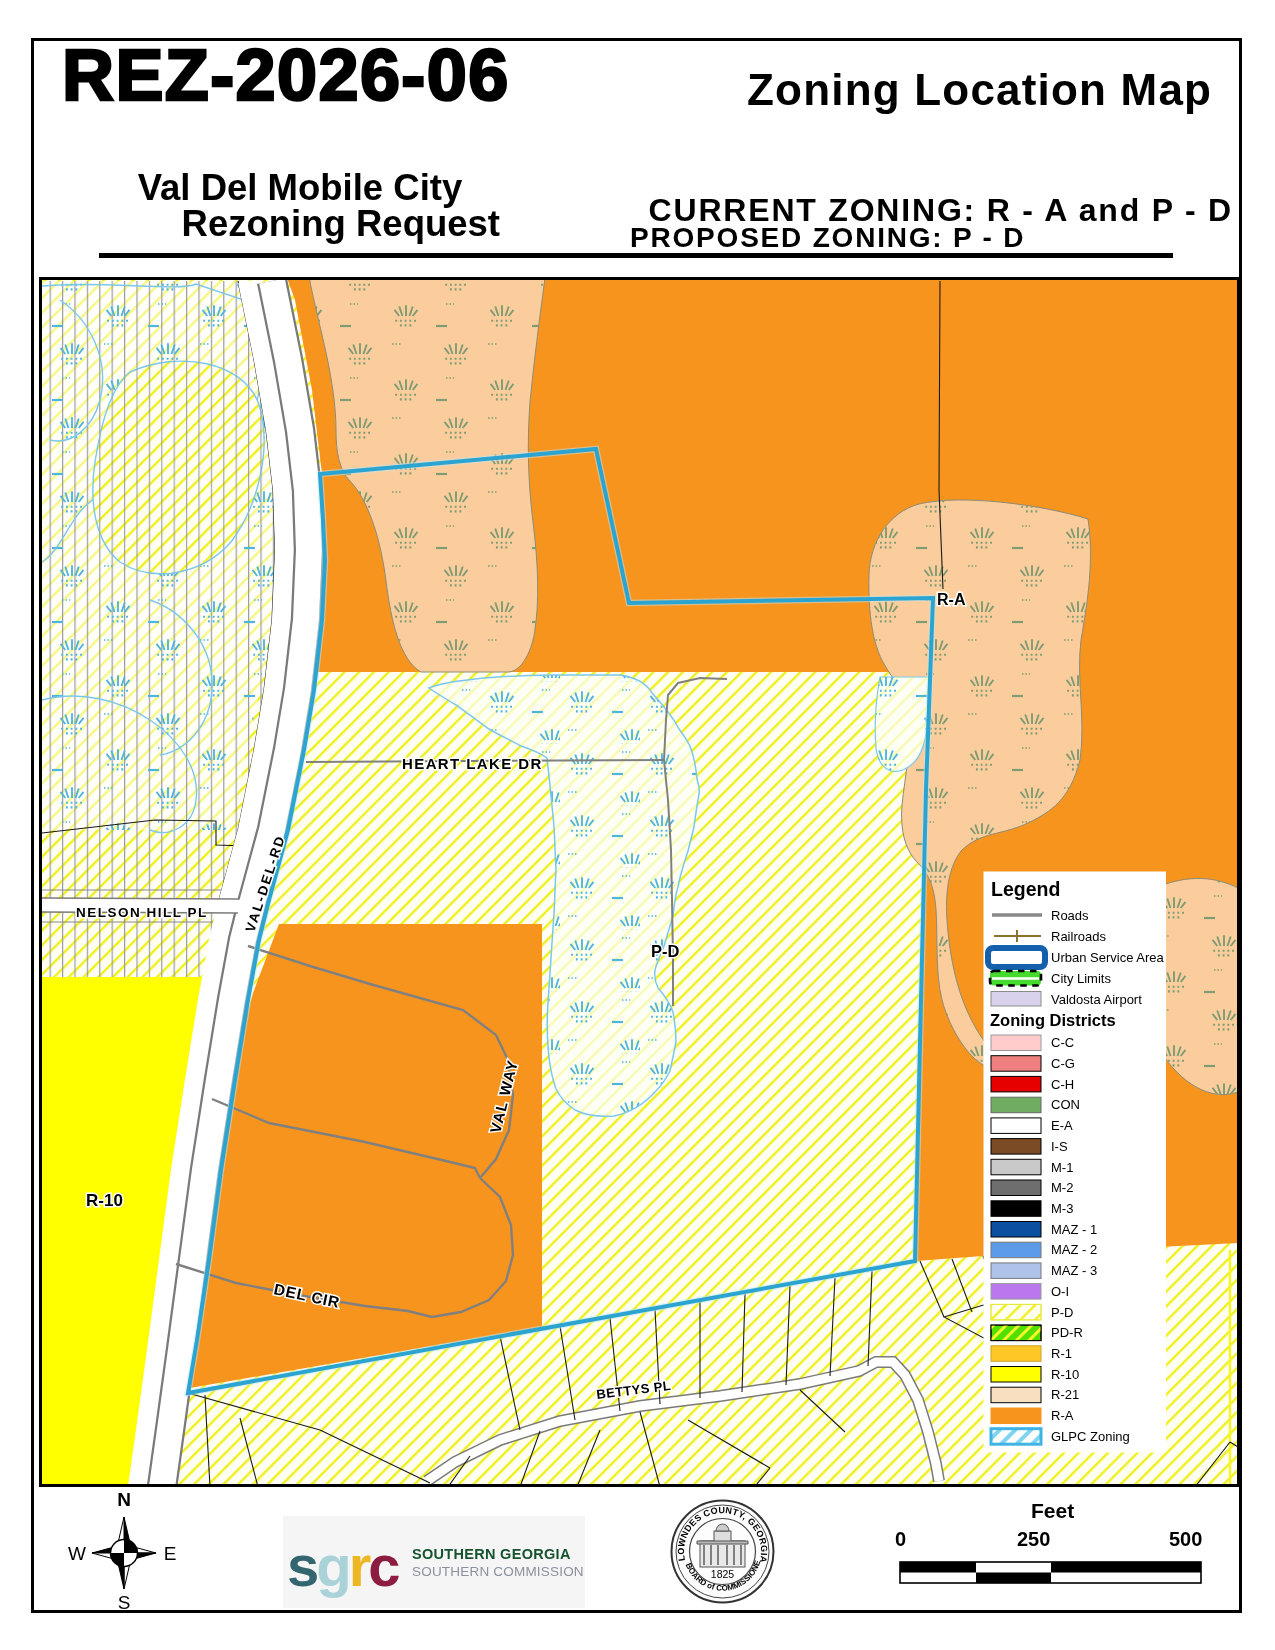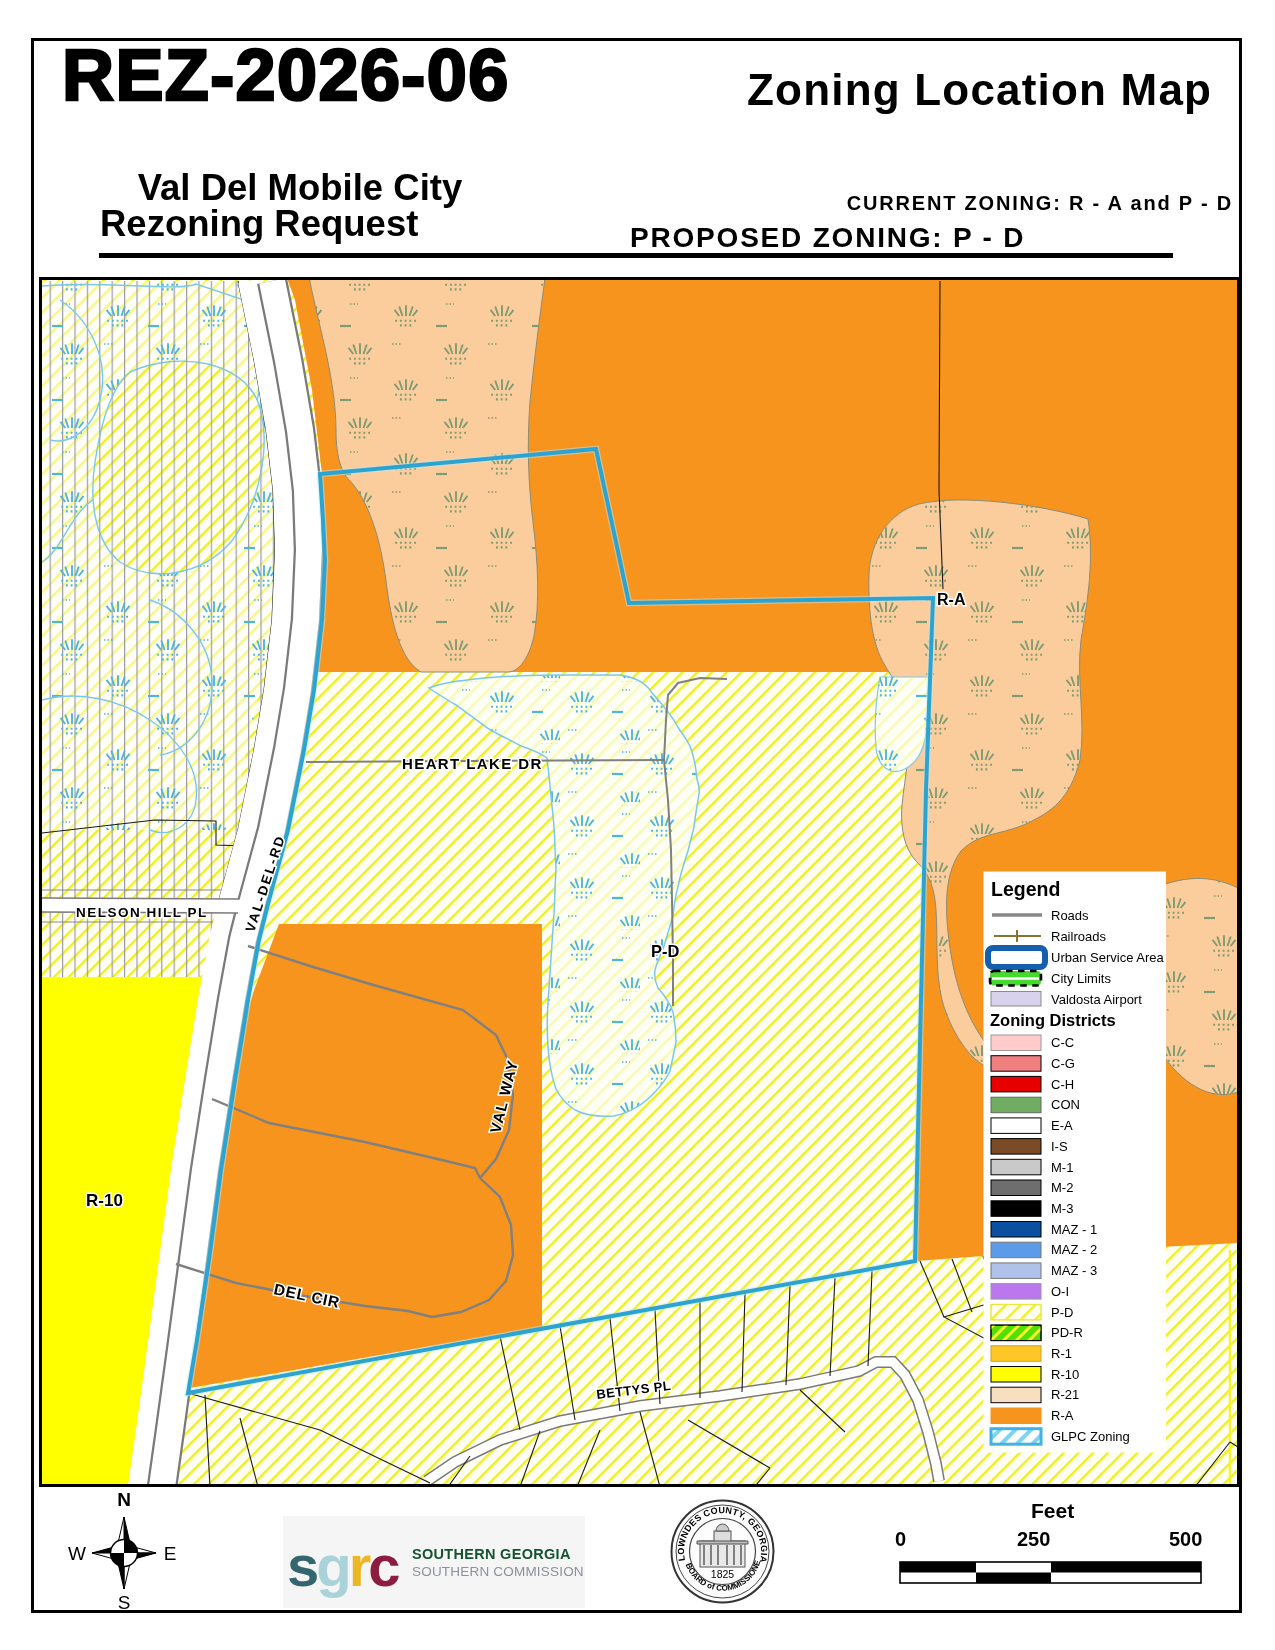--- a/index.html
+++ b/index.html
@@ -8,23 +8,23 @@
 <body>
 
 <div class="abs" style="left:31px;top:38px;width:1205px;height:1569px;border:3px solid #000"></div>
 
 <div class="abs" style="left:62px;top:34px;font-size:72px;font-weight:bold;letter-spacing:1.4px;-webkit-text-stroke:2.6px #000">REZ-2026-06</div>
 
 <div class="abs" style="left:747px;top:65px;font-size:44px;font-weight:bold;letter-spacing:1.2px">Zoning Location Map</div>
 
 <div class="abs" style="left:100px;top:167px;width:400px;text-align:center;font-size:36.5px;font-weight:bold">Val Del Mobile City</div>
 
-<div class="abs" style="left:100px;top:203px;width:400px;text-align:left;font-size:36.5px;font-weight:bold">Rezoning Request</div>
-
-<div class="abs" style="left:630px;top:192px;width:603px;text-align:right;font-size:20px;font-weight:bold;letter-spacing:1.8px">CURRENT ZONING: R - A and P - D</div>
+<div class="abs" style="left:100px;top:203px;width:400px;text-align:right;font-size:36.5px;font-weight:bold">Rezoning Request</div>
+
+<div class="abs" style="left:630px;top:192px;width:603px;text-align:right;font-size:32px;font-weight:bold;letter-spacing:1.8px">CURRENT ZONING: R - A and P - D</div>
 
 <div class="abs" style="left:630px;top:222px;width:603px;font-size:28px;font-weight:bold;letter-spacing:1.8px">PROPOSED ZONING: P - D</div>
 
 <div class="abs" style="left:99px;top:253px;width:1074px;height:4.5px;background:#000"></div>
 
 <svg style="position:absolute;left:39px;top:277px" width="1201" height="1210" viewBox="39 277 1201 1210">
 <defs>
 <g id="tuft">
         <path d="M0,0 L0,-8 M-2.6,0 L-5,-7 M2.6,0 L5,-7 M-5,0 L-8.5,-4.5 M5,0 L8.5,-4.5" stroke-width="1.4" fill="none"></path>
         <path d="M-8,3.5 h16 M-4.5,7 h9" stroke-width="1.6" stroke-dasharray="1.4 2.1" fill="none"></path>

